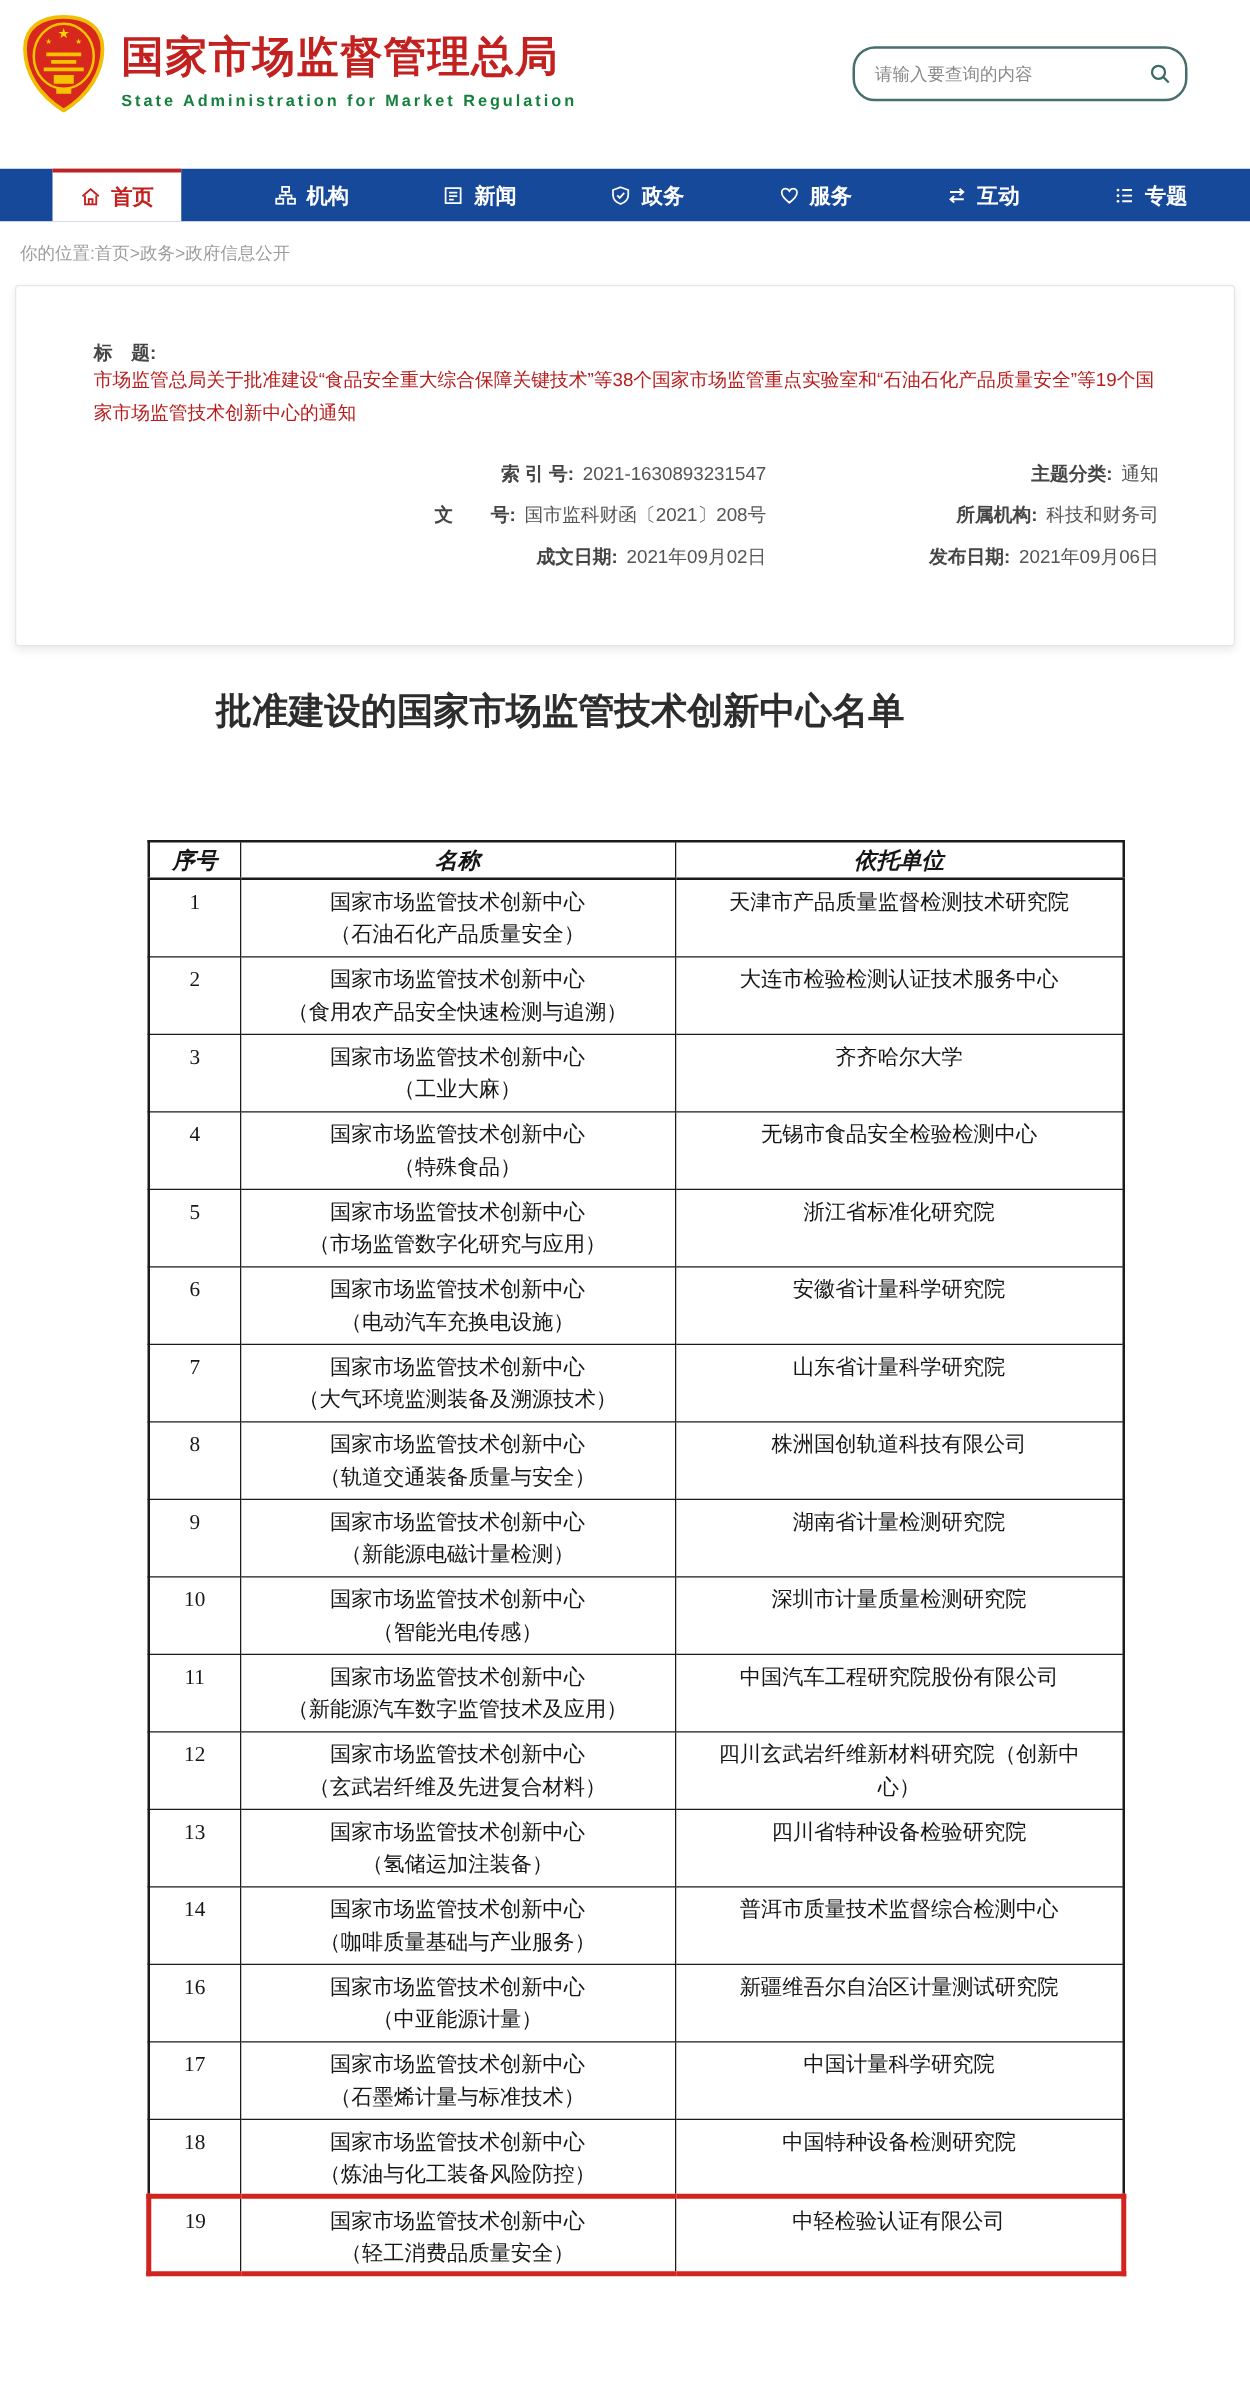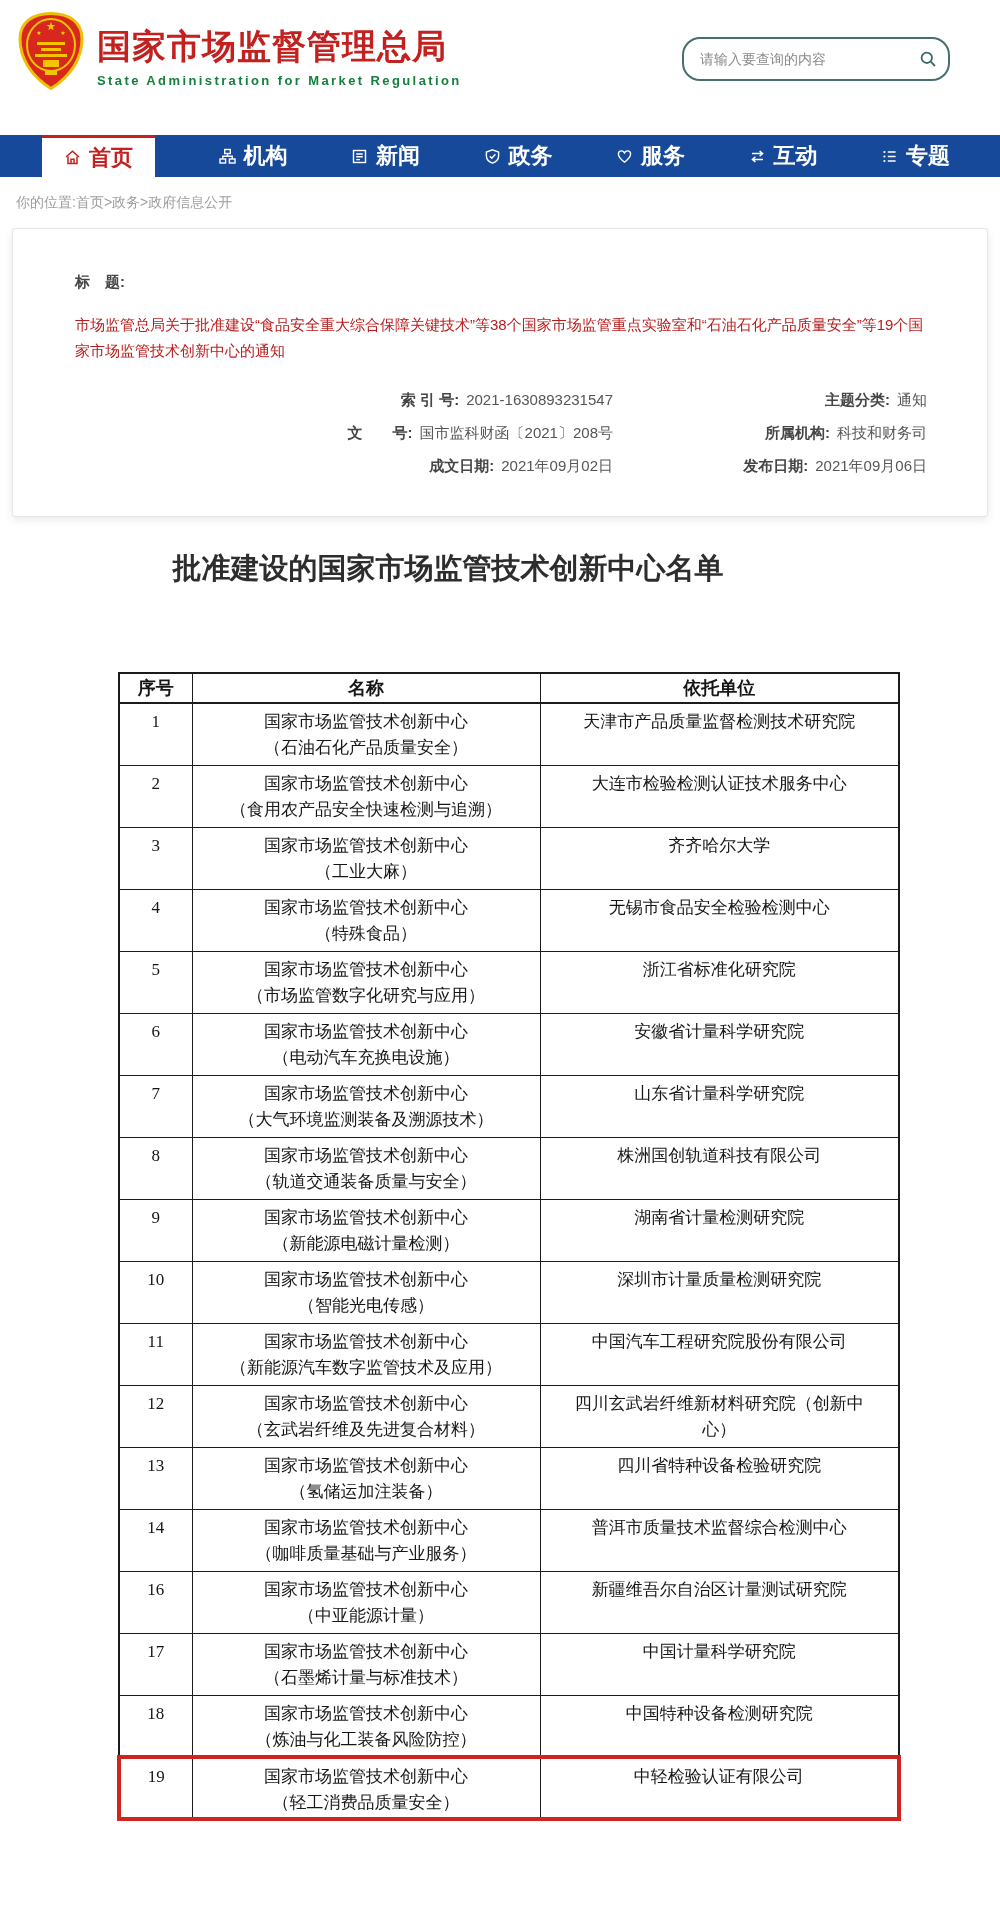--- a/index.html
+++ b/index.html
@@ -16,49 +16,49 @@
               border:2px solid #476f6d;border-radius:18px;display:flex;align-items:center;background:#fff;}
   .search-input{flex:1;border:none;outline:none;background:transparent;padding:0 0 0 16px;
                 font-size:14px;color:#444;font-family:inherit;}
   .search-input::placeholder{color:#8a8a8a;}
   .search-icon{display:flex;align-items:center;margin-right:11px;color:#3c6a68;}
 
   
   .nav{position:absolute;top:135px;left:0;width:1000px;height:42px;background:#17499b;
        display:flex;justify-content:space-between;box-sizing:border-box;padding:0 50px 0 42px;}
   .nav-item{display:flex;align-items:center;gap:8px;height:42px;box-sizing:border-box;
-            color:#fff;font-size:22px;font-weight:bold;text-decoration:none;cursor:pointer;}
+            color:#fff;font-size:17px;font-weight:bold;text-decoration:none;cursor:pointer;}
   .nav-item .nav-icon{display:flex;align-items:center;color:inherit;}
   .nav-item.active{background:#fff;color:#c2211f;border-top:3px solid #c2211f;padding:0 22px;}
 
   
   .breadcrumb{position:absolute;top:194px;left:16px;font-size:14px;color:#9d9d9d;}
 
   
   .doc-card{position:absolute;left:12px;top:228px;width:976px;height:289px;box-sizing:border-box;
             background:#fff;border:1px solid #e6e6e6;border-radius:3px;
             box-shadow:0 3px 8px rgba(0,0,0,.09);padding:44px 60px 0 62px;color:#4d4d4d;}
-  .title-label{font-size:15px;font-weight:bold;margin-bottom:20px;color:#454545;}
+  .title-label{font-size:15px;font-weight:bold;color:#454545;}
   .doc-title{font-size:15px;line-height:26px;width:850px;margin-bottom:26px;color:#b91c1c;}
   .meta-grid{display:grid;grid-template-columns:538px auto;row-gap:13px;font-size:15px;text-align:right;}
   .meta-item{line-height:20px;white-space:nowrap;}
   .meta-label{font-weight:bold;color:#454545;margin-right:7px;}
   .meta-value{color:#555;}
 
   
   .list-heading{position:absolute;top:549px;left:0;width:896px;margin:0;text-align:center;
                 font-family:"Liberation Serif","DejaVu Serif",serif;
                 font-size:29px;font-weight:bold;color:#2d2d2d;}
 
   
   .table-wrap{position:absolute;top:672px;left:117px;}
   table{border-collapse:collapse;border:2px solid #1b1b1b;
         font-family:"Liberation Serif","DejaVu Serif",serif;color:#161616;table-layout:fixed;}
   th,td{border:1px solid #1b1b1b;text-align:center;box-sizing:border-box;}
-  th{height:30px;font-size:18px;font-weight:bold;padding:0;border-bottom-width:2px;}
+  th{height:30px;font-size:18px;font-weight:bold;padding:0;border-bottom-width:2px;font-style:italic;}
   td{height:62px;vertical-align:top;padding:5px 4px 0 4px;font-size:17px;line-height:26px;}
   .w-no{width:73px;}
   .w-name{width:348px;}
   .w-org{width:359px;border-radius:13px;}
   tr.hl td{border-top:4px solid #d2241e;border-bottom:4px solid #d2241e;}
   tr.hl td:first-child{border-left:4px solid #d2241e;}
   tr.hl td:last-child{border-right:4px solid #d2241e;}
 </style>
 </head>
 <body>

